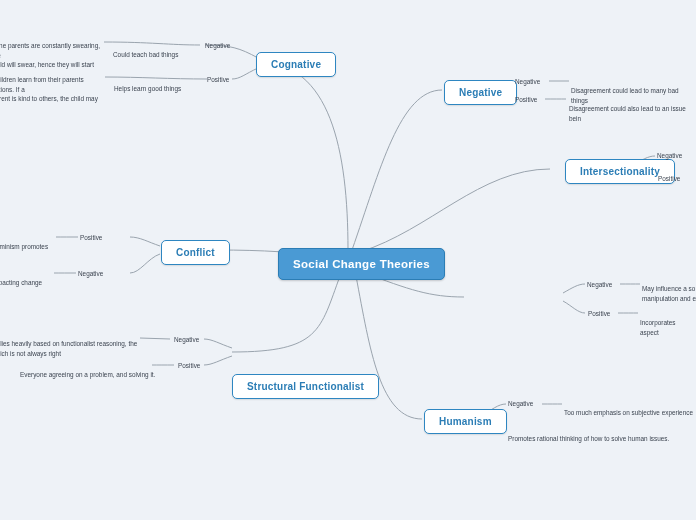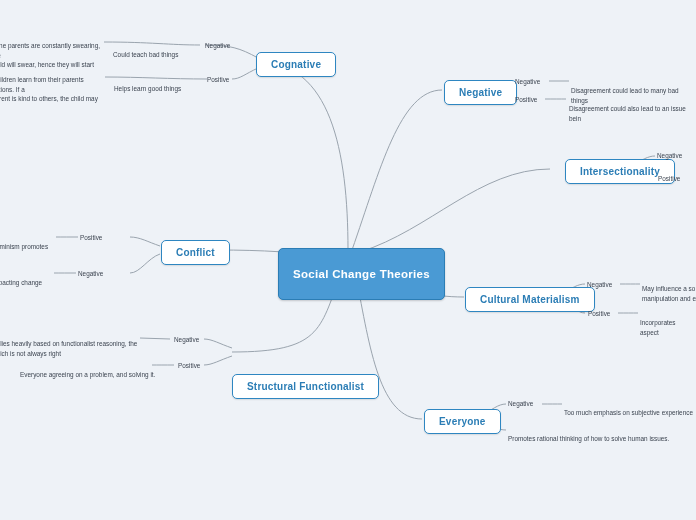--- a/index.html
+++ b/index.html
@@ -33,21 +33,21 @@
     box-sizing: border-box;
   }
   .root {
     background: #4a9ad4;
     border: 1px solid #2b7db5;
     border-radius: 5px;
     color: #ffffff;
     font-weight: bold;
     font-size: 11.5px;
     letter-spacing: 0.3px;
-    padding: 19px 14px;
+    padding: 9px 14px;
     white-space: nowrap;
     box-shadow: 0 1px 2px rgba(0,0,0,0.18);
   }
   .branch {
     background: #ffffff;
     border: 1.6px solid #2e86c1;
     border-radius: 5px;
     color: #2b7db5;
     font-weight: bold;
     font-size: 10px;
@@ -166,39 +166,36 @@
   <div class="node branch" style="left:565px; top:159px;">
     <span>Intersectionality</span>
   </div>
   <div class="node pole" style="left:657px; top:151px;">
     <span>Negative</span>
   </div>
   <div class="node pole" style="left:658px; top:174px;">
     <span>Positive</span>
   </div>
 
-  <div class="node branch" style="left:465px; top:287px;">
-    <span>Cultural Materialism</span>
-  </div>
   <div class="node pole" style="left:587px; top:280px;">
     <span>Negative</span>
   </div>
   <div class="node leaf" style="left:642px; top:275px; width:62px;">
     <span>May influence a so
 manipulation and e</span>
   </div>
   <div class="node pole" style="left:588px; top:309px;">
     <span>Positive</span>
   </div>
   <div class="node leaf" style="left:640px; top:309px;">
     <span>Incorporates aspect</span>
   </div>
 
   <div class="node branch" style="left:424px; top:409px;">
-    <span>Everyone</span>
+    <span>Humanism</span>
   </div>
   <div class="node pole" style="left:508px; top:399px;">
     <span>Negative</span>
   </div>
   <div class="node leaf" style="left:564px; top:399px;">
     <span>Too much emphasis on subjective experience</span>
   </div>
   <div class="node leaf" style="left:508px; top:425px;">
     <span>Promotes rational thinking of how to solve human issues.</span>
   </div>

